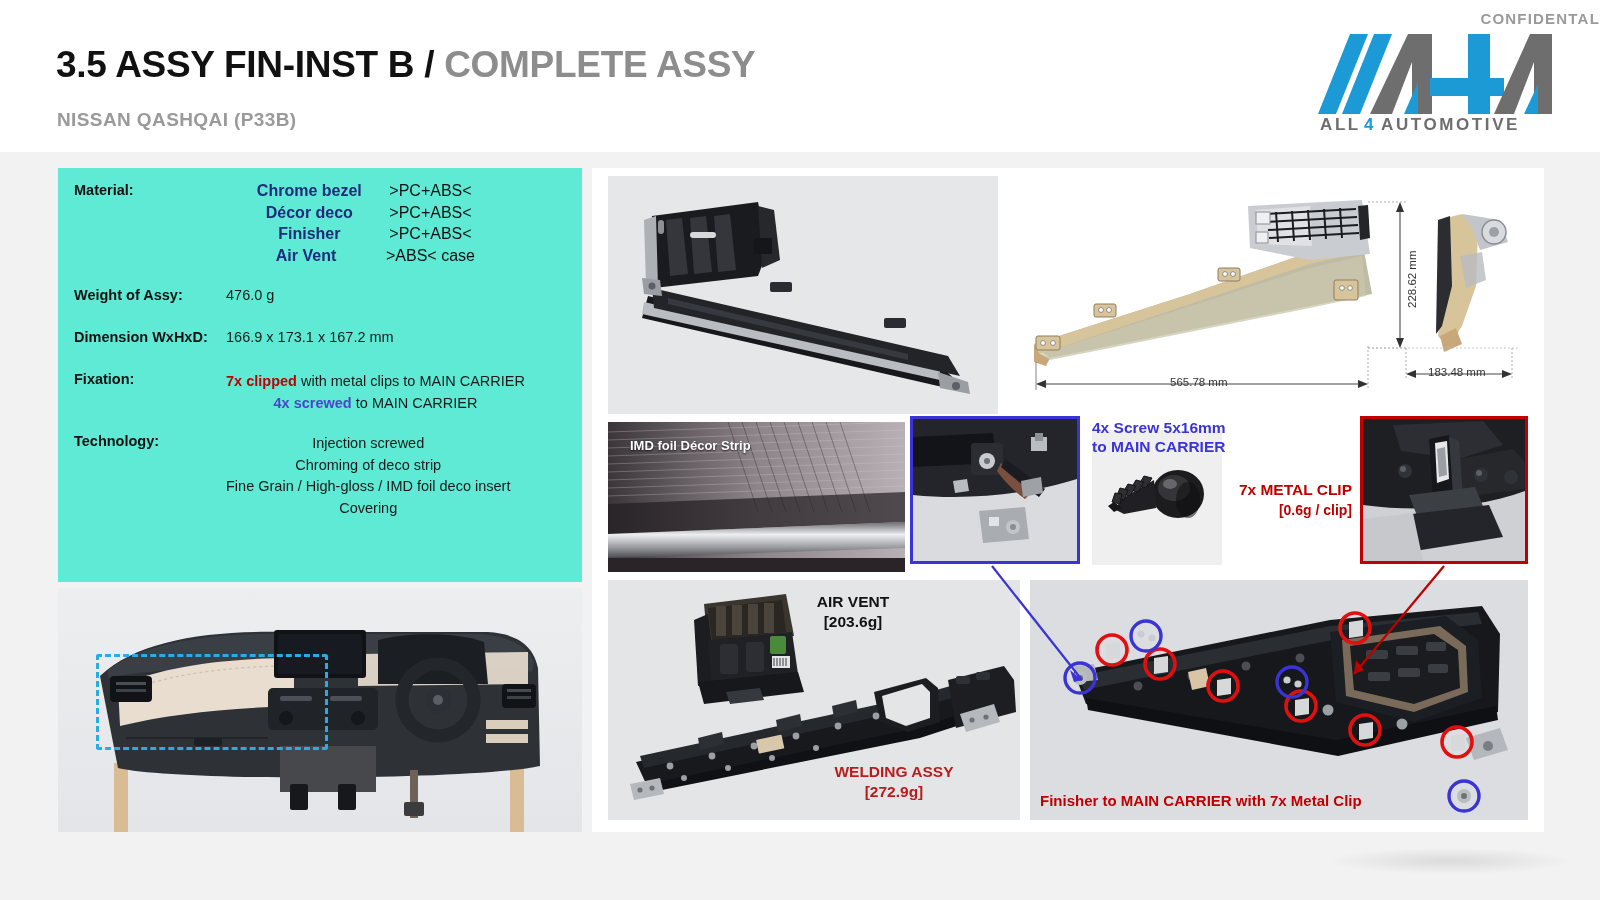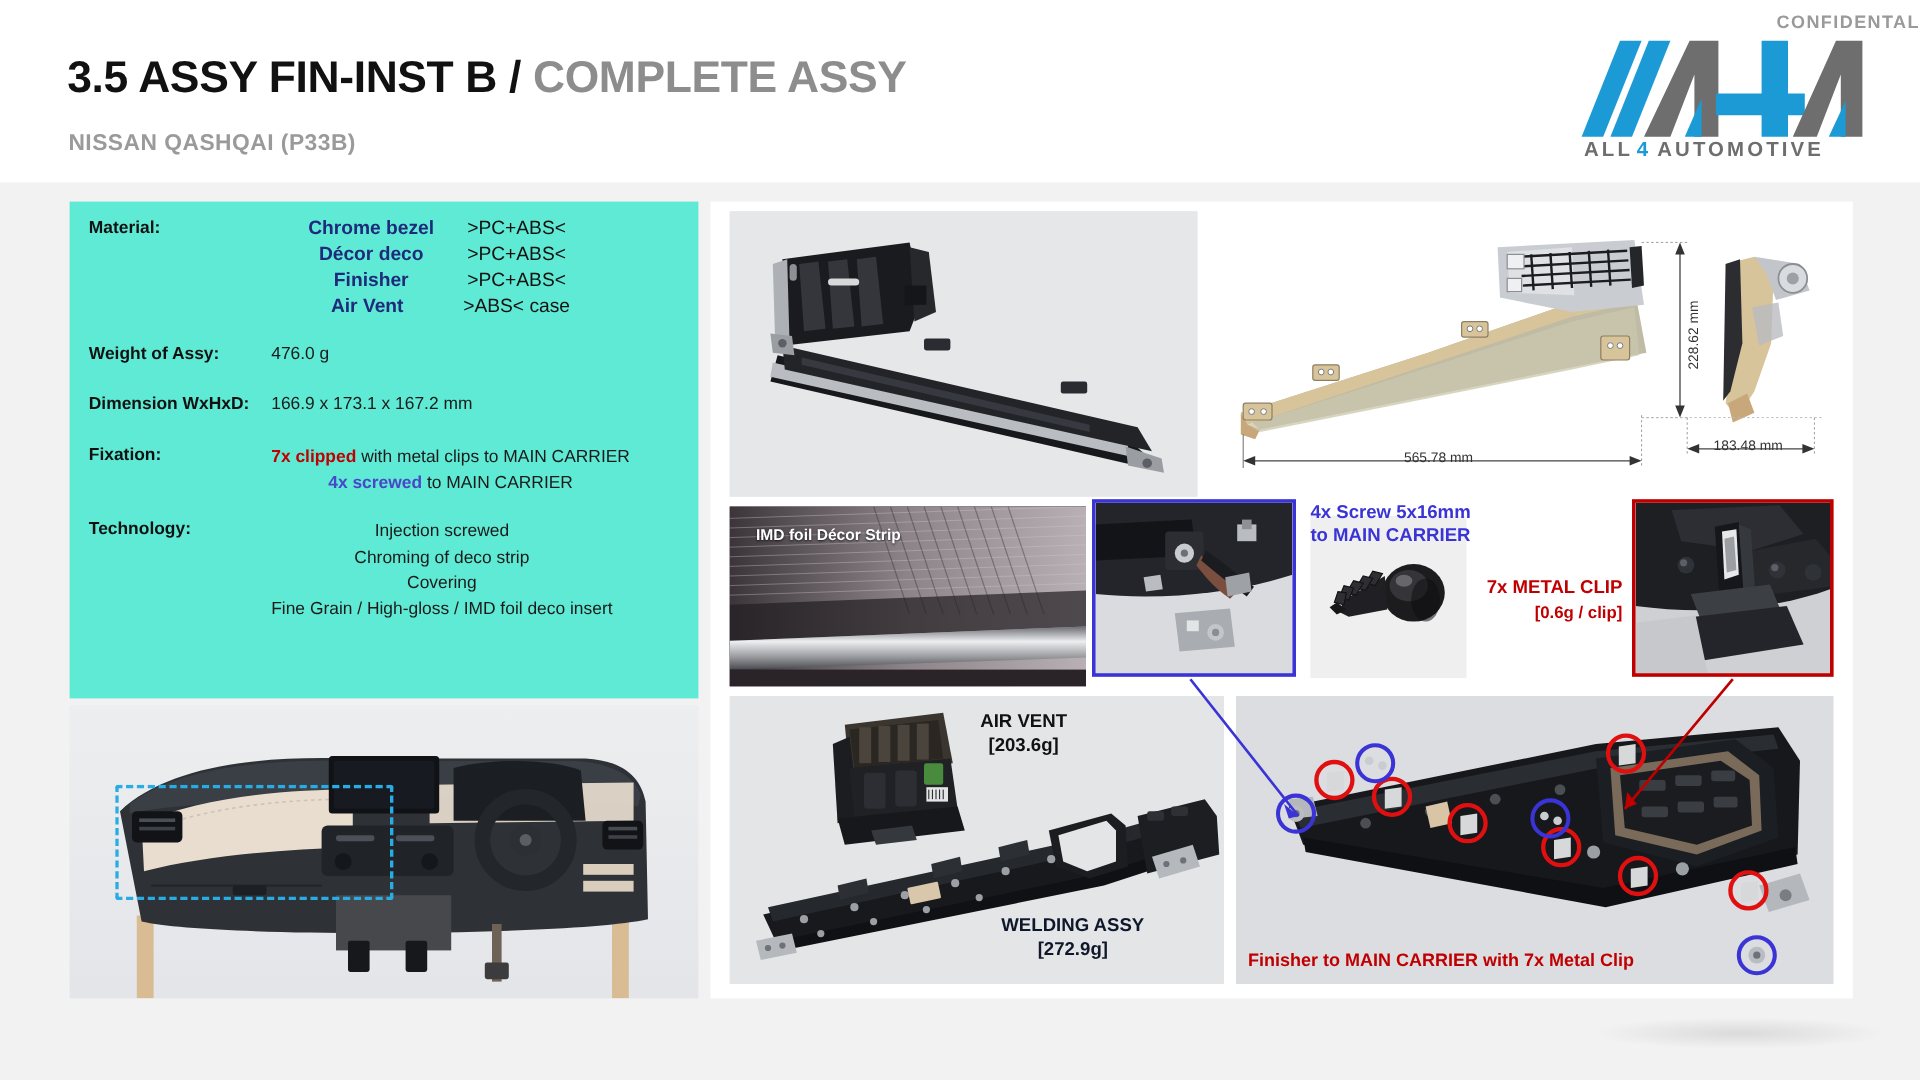--- a/index.html
+++ b/index.html
@@ -102,21 +102,21 @@
   .label { position:absolute; white-space:nowrap; }
   .lbl-imd  { left:22px; top:16px; color:#ffffff; font-size:13px; font-weight:bold;
               text-shadow:0 1px 2px rgba(0,0,0,.8); }
   .lbl-screwtxt { left:500px; top:250px; color:#3a34d6; font-size:15.5px; font-weight:bold;
               line-height:19px; }
   .lbl-cliptxt  { left:632px; top:312px; color:#c00000; font-size:15.5px; font-weight:bold;
               text-align:right; width:128px; line-height:20px; }
   .lbl-clipsub  { font-size:14px; }
   .lbl-airvent  { left:196px; top:18px; color:#111; font-size:15.5px; font-weight:bold;
               text-align:center; width:130px; line-height:20px; }
-  .lbl-welding  { left:232px; top:188px; color:#0f172a; font-size:15.5px; font-weight:bold;
+  .lbl-welding  { left:232px; top:188px; color:#b91c1c; font-size:15.5px; font-weight:bold;
               text-align:center; width:160px; line-height:20px; }
   .lbl-fixcap   { left:448px; top:624px; color:#c00000; font-size:15px; font-weight:bold; }
 
   .dim-txt { position:absolute; font-size:11.5px; color:#333; white-space:nowrap; }
   .dim-v   { transform:rotate(-90deg); transform-origin:left top; }
 
   .watermark {
     position:absolute; left:1330px; top:848px; width:240px; height:26px;
     background:radial-gradient(ellipse at center, rgba(190,190,190,.45) 0%, rgba(242,242,242,0) 72%);
   }
@@ -187,22 +187,22 @@
     </div>
     <div>
       <span class="blue-b">4x screwed</span><span> to MAIN CARRIER</span>
     </div>
   </div>
 
   <div class="spec-row r-tech-k spec-key">Technology:</div>
   <div class="spec-row r-tech-v">
     <div>Injection screwed</div>
     <div>Chroming of deco strip</div>
+    <div>Fine Grain / High-gloss / IMD foil deco insert</div>
     <div>Covering</div>
-    <div>Fine Grain / High-gloss / IMD foil deco insert</div>
   </div>
 </div>
 
 <div class="dash-panel">
   <div class="dash-bg"></div>
   <svg viewBox="0 0 524 244" width="524" height="244" style="position:absolute;inset:0">
 
     <rect x="56" y="175" width="14" height="69" fill="#d9bb94"></rect>
     <rect x="452" y="175" width="14" height="69" fill="#d9bb94"></rect>
 

